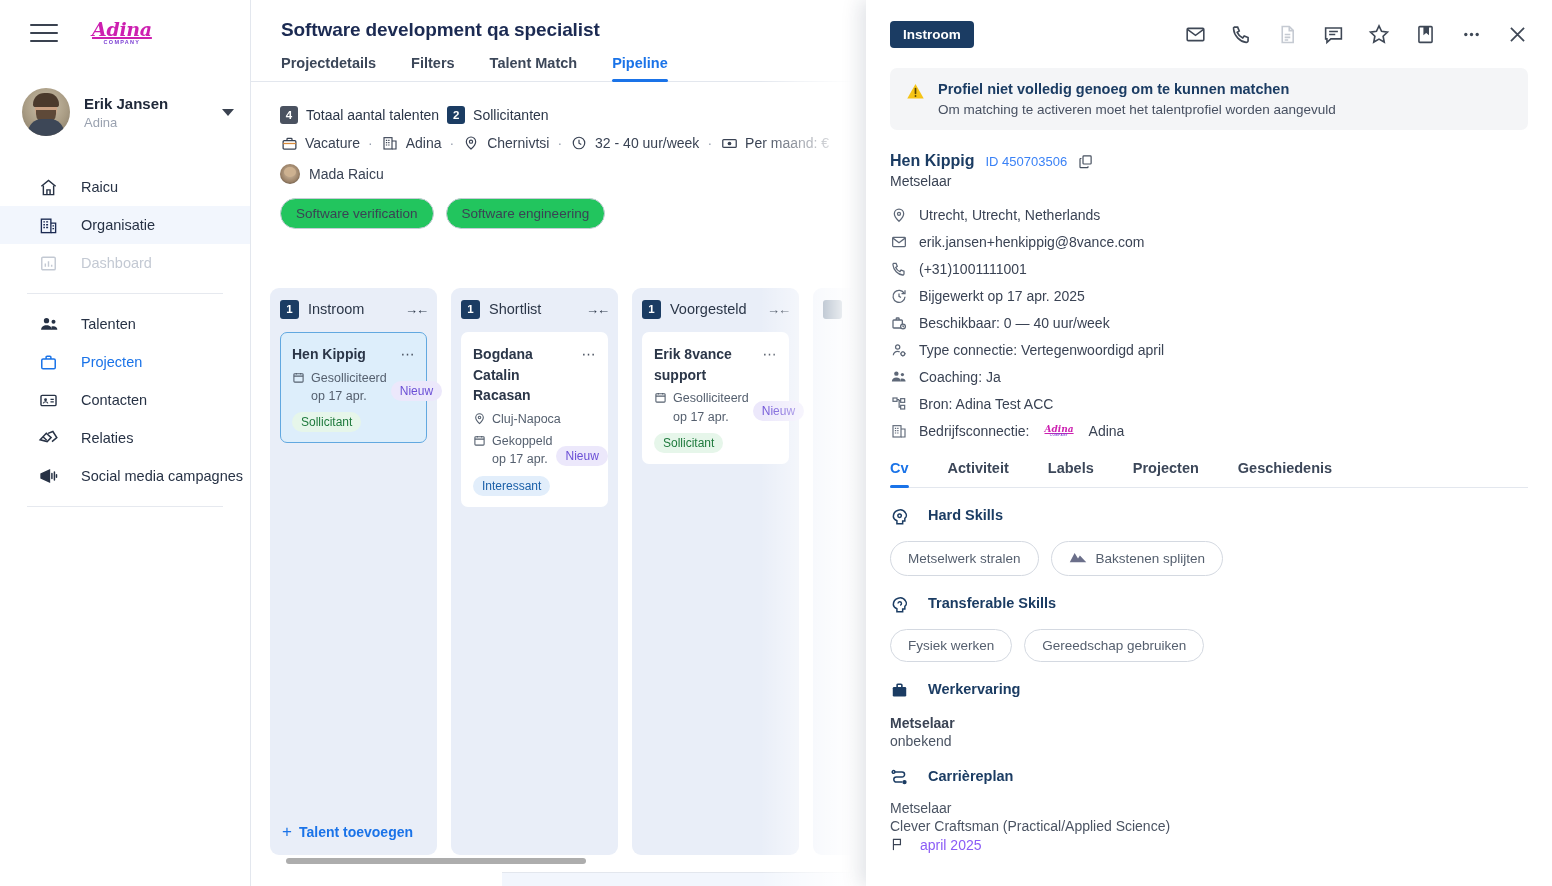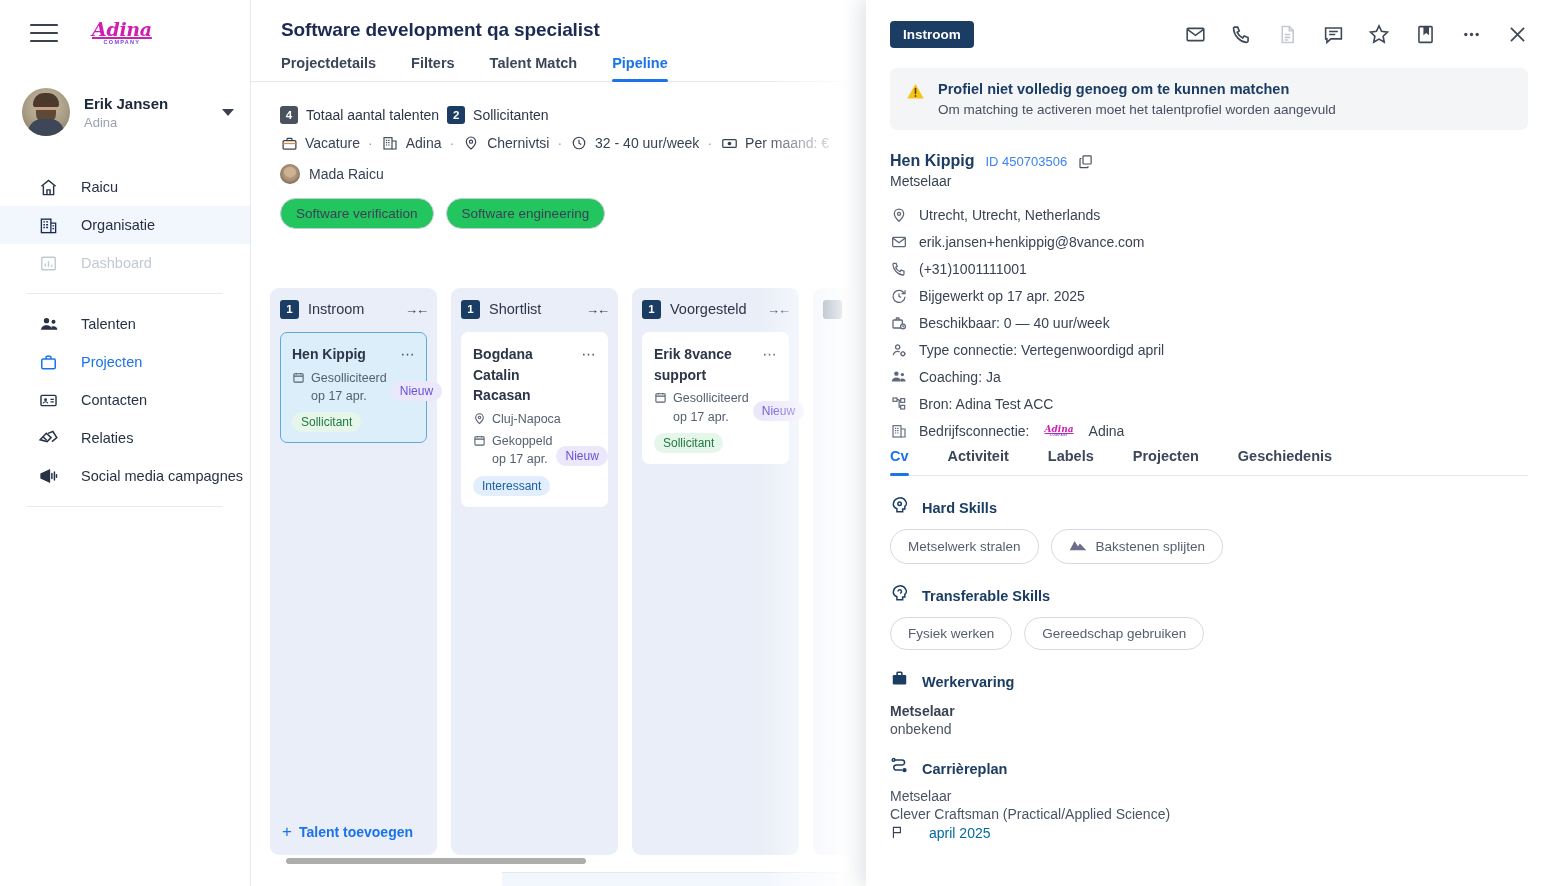--- a/index.html
+++ b/index.html
@@ -173,37 +173,37 @@
 
   .pf-list { margin-top: 12px; }
   .pf-li { display: flex; align-items: center; gap: 12px; font-size: 14px; color: #3a4354; height: 27px; }
   .pf-li .mi { width: 17px; height: 17px; flex: none; display: flex; align-items: center; justify-content: center; color: #5e6878; }
   .mini-logo {
     display: inline-flex; flex-direction: column; align-items: center; line-height: 1; margin: 0 3px;
   }
   .mini-logo .m1 { font-family: "DejaVu Serif", serif; font-style: italic; font-weight: bold; font-size: 9px; color: #cd1fb0; text-decoration: underline; }
   .mini-logo .m2 { font-size: 3px; color: #7b3fd4; letter-spacing: .5px; font-weight: bold; }
 
-  .pf-tabs { display: flex; border-bottom: 1px solid #e3e7ee; margin-top: 4px; }
+  .pf-tabs { display: flex; border-bottom: 1px solid #e3e7ee; margin-top: 16px; }
   .pf-tab { font-size: 14.5px; font-weight: bold; color: #3c4759; padding-bottom: 11px; margin-right: 39px; cursor: pointer; position: relative; }
   .pf-tab.active { color: #1a73e8; }
   .pf-tab.active::after { content: ""; position: absolute; left: 0; right: 0; bottom: -1px; height: 3px; background: #1a73e8; border-radius: 2px; }
 
-  .sec-head { display: flex; align-items: flex-end; gap: 11px; margin-top: 19px; }
+  .sec-head { display: flex; align-items: flex-start; gap: 17px; margin-top: 19px; }
   .sec-head .mi { width: 21px; height: 21px; flex: none; color: #1b3c63; }
   .sec-title { font-size: 14.5px; font-weight: bold; color: #1b3c63; }
   .chips { display: flex; gap: 12px; margin-top: 13px; flex-wrap: wrap; }
   .chip {
     border: 1px solid #d4d9e1; border-radius: 18px; padding: 8px 17px; font-size: 13.5px; color: #555f6e;
     background: #fff; display: flex; align-items: center; gap: 9px; cursor: pointer;
   }
   .exp-title { font-size: 14px; font-weight: bold; color: #3a4354; margin-top: 13px; }
   .exp-sub { font-size: 14px; color: #4b5463; margin-top: 2px; }
   .cp-line { font-size: 14px; color: #4b5463; margin-top: 2px; }
-  .cp-flag { display: flex; align-items: center; gap: 23px; font-size: 14px; color: #0369a1; margin-top: 3px; }
+  .cp-flag { display: flex; align-items: center; gap: 14px; font-size: 14px; color: #8b5cf6; margin-top: 3px; }
   .cp-flag .mi { width: 16px; height: 16px; flex: none; color: #3a4354; }
 </style>
 </head>
 <body>
 
 <div class="app">
 
   <div class="sidebar">
     <div class="sb-top">
       <div class="hamburger">

